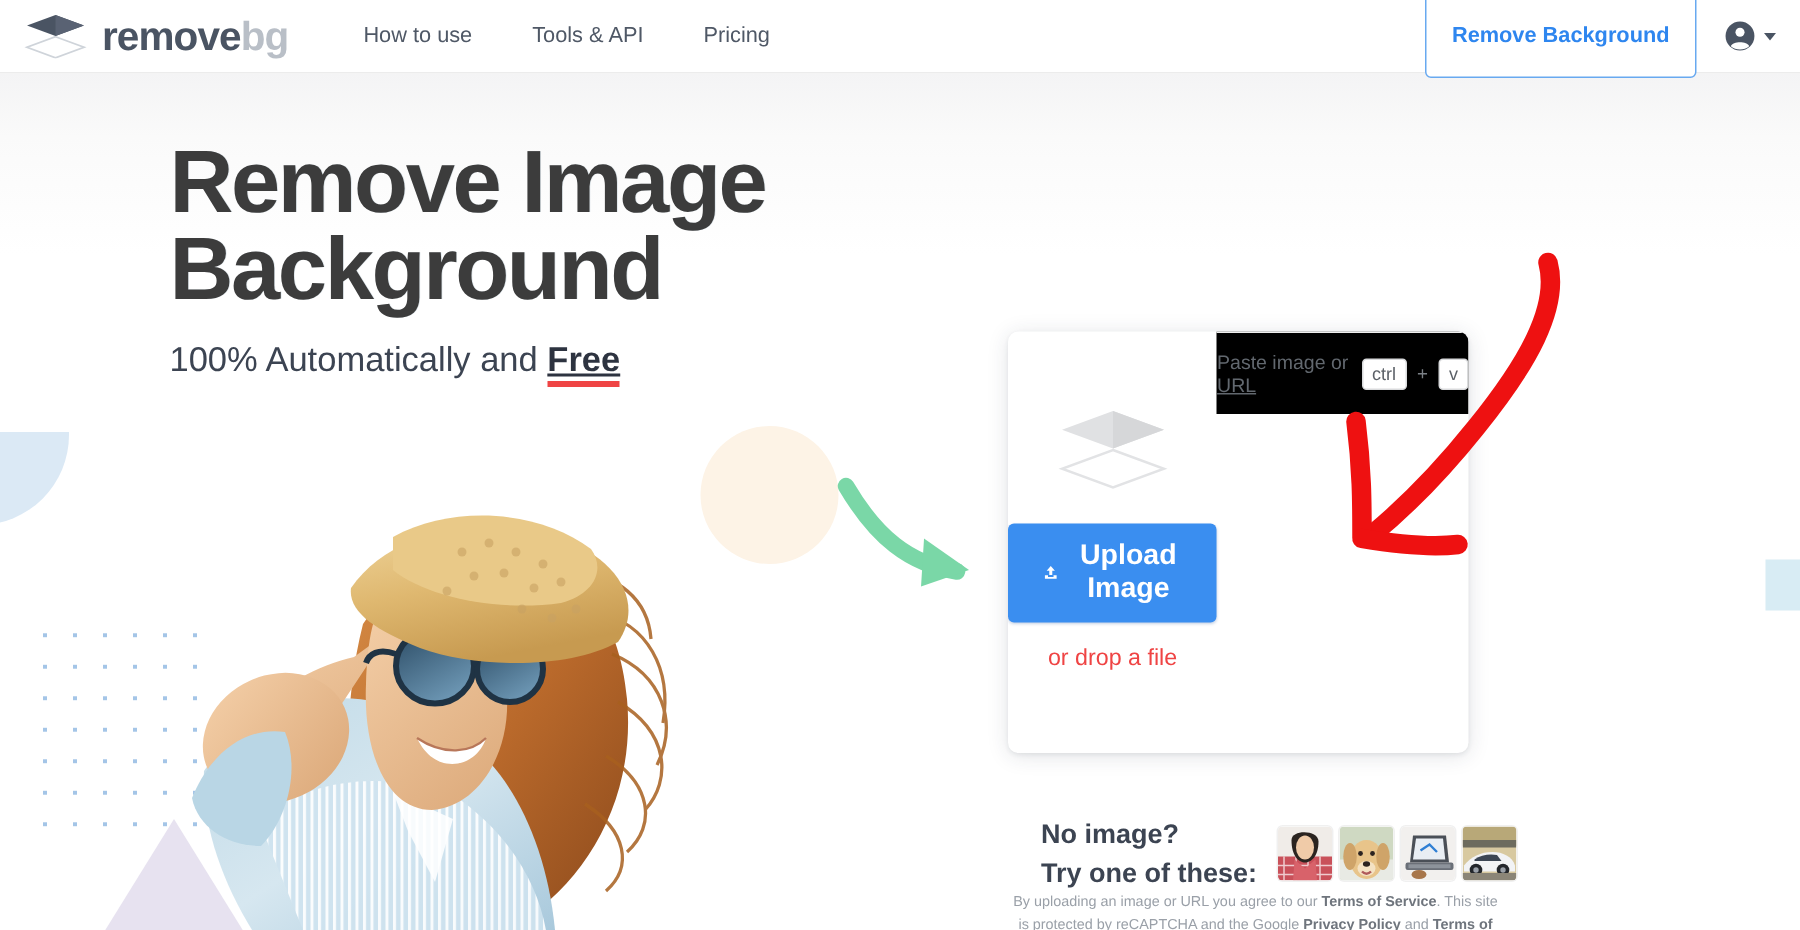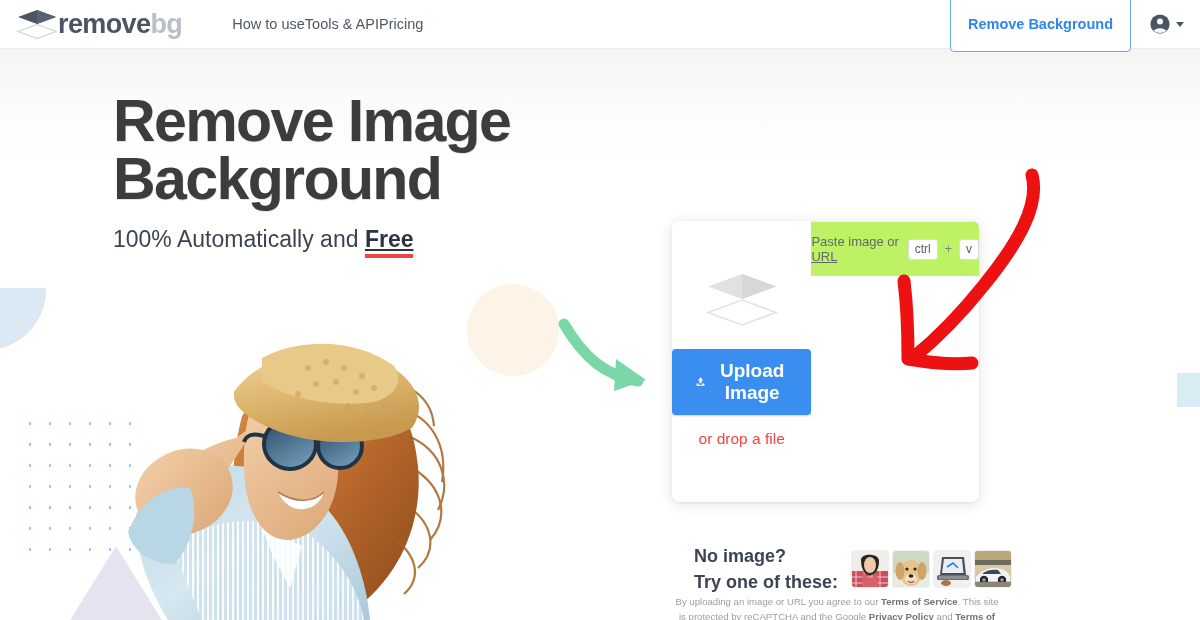--- a/index.html
+++ b/index.html
@@ -27,26 +27,27 @@
   .header {
     position: absolute; left: 0; top: 0; width: 1200px; height: 49px;
     background: #ffffff;
     border-bottom: 1px solid #ececec;
     display: flex; align-items: center;
     z-index: 40;
   }
   .brand { display: flex; align-items: center; margin-left: 16px; cursor: pointer; }
   .brand-mark { width: 42px; height: 30px; position: relative; }
   .brand-text {
+    margin-left: 10px;
     font-size: 27px; font-weight: bold; letter-spacing: -0.6px;
     color: #4a5463; line-height: 1;
   }
   .brand-text .bg { color: #b9bfc7; }
 
-  .nav { display: flex; align-items: center; margin-left: 50px; }
+  .nav { display: flex; align-items: center; margin-left: 50px; gap: 40px; }
   .nav a {
     font-size: 14.5px; color: #4f5866; text-decoration: none;
     cursor: pointer; white-space: nowrap;
   }
 
   .header-right {
     margin-left: auto; margin-right: 16px;
     display: flex; align-items: center; gap: 18px;
   }
   .btn-outline {
@@ -136,21 +137,21 @@
     color: #ffffff;
     border: none; border-radius: 4px;
     font-size: 19px; font-weight: bold;
     padding: 11px 23px;
     cursor: pointer;
     box-shadow: 0 1px 2px rgba(30,80,150,.25);
   }
   .drop-text { margin-top: 15px; font-size: 15.5px; color: #ef4444; }
   .upload-foot {
     height: 55px;
-    background: #bef264;
+    background: #000000;
     border-top: 1px solid #efefef;
     display: flex; align-items: center; justify-content: center;
     gap: 7px;
     font-size: 13px; color: #62686f;
   }
   .upload-foot u { text-decoration: underline; cursor: pointer; }
   .kbd {
     border: 1px solid #d9dadc; border-radius: 3px;
     background: #ffffff; color: #5b6067;
     font-size: 12px; padding: 2px 6px; line-height: 1.25;

